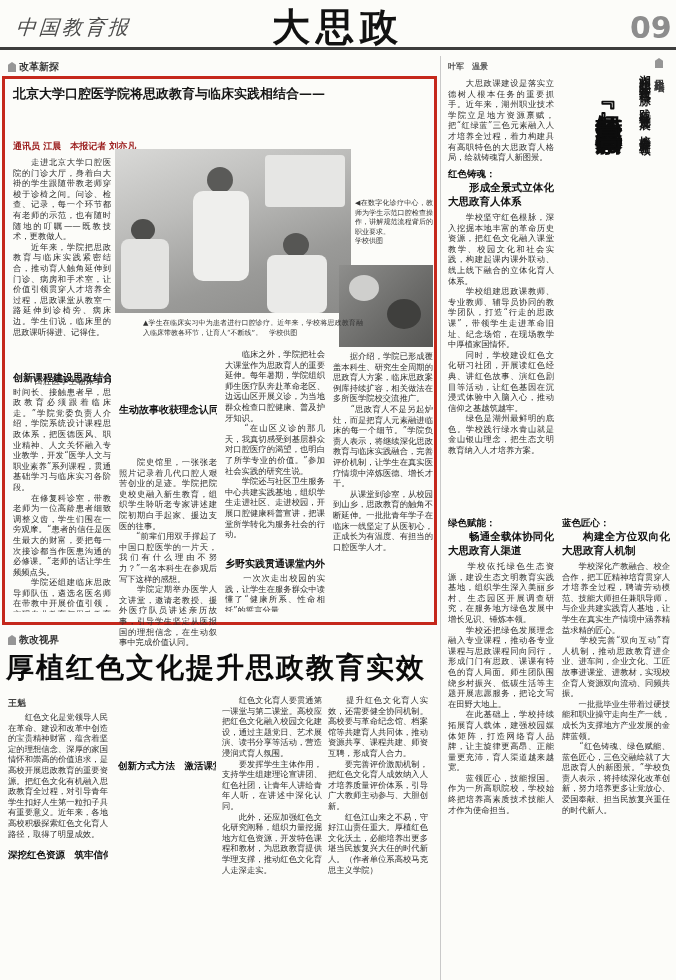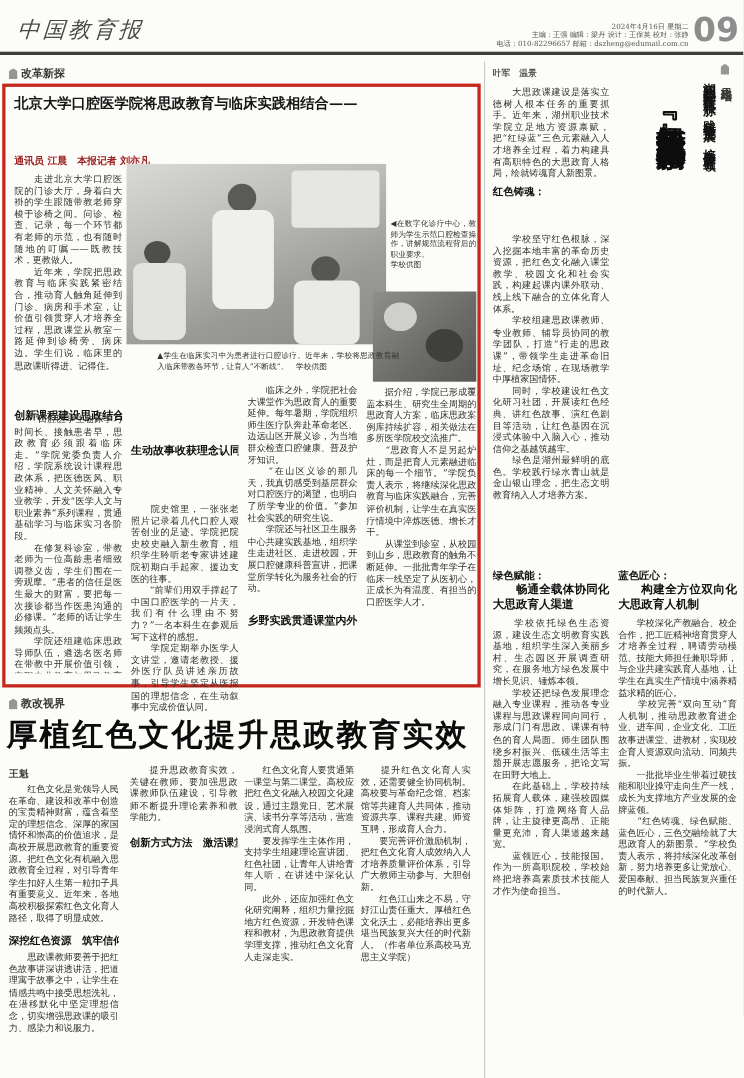--- a/index.html
+++ b/index.html
@@ -30,25 +30,21 @@
               color:#0d0d0d;padding-top:26px;margin-block-start:10px;letter-spacing:1px;}
   .v-tag-label{writing-mode:vertical-rl;font-family:"DejaVu Sans", sans-serif;
                font-weight:bold;font-size:10px;color:#3a3a3a;letter-spacing:1px;}
 </style>
 </head>
 <body>
 
 <div class="page">
 
   <div class="abs" style="left:16px;top:14px;font-size:20px;color:#4a4a4a;letter-spacing:3px;transform:skewX(-4deg);font-style:italic;">中国教育报</div>
-  <div class="abs" style="left:450px;top:20px;width:176px;text-align:right;font-size:6.5px;line-height:8px;color:#555;">
-    <div>2024年4月16日 星期二</div>
-    <div>主编：王强 编辑：梁丹 设计：王保英 校对：张静</div>
-    <div>电话：010-82296657 邮箱：dszheng@edumail.com.cn</div>
-  </div>
+  <div class="abs sans" style="left:0;top:2px;width:676px;text-align:center;font-size:38px;font-weight:900;letter-spacing:6px;color:#111;">大思政</div>
   <div class="abs sans" style="left:630px;top:10px;font-size:30px;font-weight:700;color:#8d8d8d;">09</div>
   <div class="abs rule" style="left:0;top:47px;width:676px;height:3px;"></div>
 
   <div class="abs vdiv" style="left:440px;top:56px;width:1px;height:924px;"></div>
 
   <div class="abs tag" style="left:8px;top:60px;">
     <span class="tag-icon"></span>
     <span>改革新探</span>
   </div>
 
@@ -82,38 +78,37 @@
 
     <div class="abs colsubhead" style="left:114px;top:324px;width:98px;">生动故事收获理念认同</div>
     <div class="abs greek" style="left:114px;top:340px;width:98px;height:193px;margin-top:38px;">　　院史馆里，一张张老照片记录着几代口腔人艰苦创业的足迹。学院把院史校史融入新生教育，组织学生聆听老专家讲述建院初期白手起家、援边支医的往事。
 　　“前辈们用双手撑起了中国口腔医学的一片天，我们有什么理由不努力？”一名本科生在参观后写下这样的感想。
 　　学院定期举办医学人文讲堂，邀请老教授、援外医疗队员讲述亲历故事，引导学生坚定从医报国的理想信念，在生动叙事中完成价值认同。</div>
 
     <div class="abs greek" style="left:220px;top:270px;width:100px;height:204px;">　　临床之外，学院把社会大课堂作为思政育人的重要延伸。每年暑期，学院组织师生医疗队奔赴革命老区、边远山区开展义诊，为当地群众检查口腔健康、普及护牙知识。
 　　“在山区义诊的那几天，我真切感受到基层群众对口腔医疗的渴望，也明白了所学专业的价值。”参加社会实践的研究生说。
 　　学院还与社区卫生服务中心共建实践基地，组织学生走进社区、走进校园，开展口腔健康科普宣讲，把课堂所学转化为服务社会的行动。</div>
     <div class="abs colsubhead" style="left:220px;top:478px;width:100px;">乡野实践贯通课堂内外</div>
+    <div class="abs greek" style="left:220px;top:494px;width:100px;height:39px;">　　一次次走出校园的实践，让学生在服务群众中读懂了“健康所系、性命相托”的誓言分量。</div>
 
     <div class="abs greek" style="left:328px;top:272px;width:100px;height:261px;">　　据介绍，学院已形成覆盖本科生、研究生全周期的思政育人方案，临床思政案例库持续扩容，相关做法在多所医学院校交流推广。
 　　“思政育人不是另起炉灶，而是把育人元素融进临床的每一个细节。”学院负责人表示，将继续深化思政教育与临床实践融合，完善评价机制，让学生在真实医疗情境中淬炼医德、增长才干。
 　　从课堂到诊室，从校园到山乡，思政教育的触角不断延伸。一批批青年学子在临床一线坚定了从医初心，正成长为有温度、有担当的口腔医学人才。</div>
   </div>
 
   <div class="abs tag" style="left:8px;top:633px;">
     <span class="tag-icon"></span>
     <span>教改视界</span>
   </div>
   <div class="abs sans" style="left:6px;top:649px;width:430px;font-size:28px;font-weight:900;letter-spacing:2px;color:#0b0b0b;white-space:nowrap;">厚植红色文化提升思政教育实效</div>
   <div class="abs sans" style="left:8px;top:697px;font-size:9px;font-weight:bold;color:#444;">王魁</div>
 
   <div class="abs greek" style="left:8px;top:712px;width:100px;height:132px;">　　红色文化是党领导人民在革命、建设和改革中创造的宝贵精神财富，蕴含着坚定的理想信念、深厚的家国情怀和崇高的价值追求，是高校开展思政教育的重要资源。把红色文化有机融入思政教育全过程，对引导青年学生扣好人生第一粒扣子具有重要意义。近年来，各地高校积极探索红色文化育人路径，取得了明显成效。</div>
   <div class="abs colsubhead" style="left:8px;top:849px;width:100px;font-size:9.5px;">深挖红色资源　筑牢信仰之基</div>
-  <div class="abs greek" style="left:8px;top:865px;width:100px;height:112px;">　　思政课教师要善于把红色故事讲深讲透讲活，把道理寓于故事之中，让学生在情感共鸣中接受思想洗礼，在潜移默化中坚定理想信念，切实增强思政课的吸引力、感染力和说服力。</div>
 
-  <div class="abs greek" style="left:118px;top:695px;width:98px;height:62px;">　　提升思政教育实效，关键在教师。要加强思政课教师队伍建设，引导教师不断提升理论素养和教学能力。</div>
   <div class="abs colsubhead" style="left:118px;top:760px;width:98px;font-size:9.5px;">创新方式方法　激活课堂教学</div>
 
   <div class="abs greek" style="left:222px;top:695px;width:100px;height:282px;">　　红色文化育人要贯通第一课堂与第二课堂。高校应把红色文化融入校园文化建设，通过主题党日、艺术展演、读书分享等活动，营造浸润式育人氛围。
 　　要发挥学生主体作用，支持学生组建理论宣讲团、红色社团，让青年人讲给青年人听，在讲述中深化认同。
 　　此外，还应加强红色文化研究阐释，组织力量挖掘地方红色资源，开发特色课程和教材，为思政教育提供学理支撑，推动红色文化育人走深走实。</div>
   <div class="abs greek" style="left:328px;top:695px;width:100px;height:282px;">　　提升红色文化育人实效，还需要健全协同机制。高校要与革命纪念馆、档案馆等共建育人共同体，推动资源共享、课程共建、师资互聘，形成育人合力。
 　　要完善评价激励机制，把红色文化育人成效纳入人才培养质量评价体系，引导广大教师主动参与、大胆创新。
 　　红色江山来之不易，守好江山责任重大。厚植红色文化沃土，必能培养出更多堪当民族复兴大任的时代新人。（作者单位系高校马克思主义学院）</div>
 
   <div class="abs" style="left:650px;top:58px;width:18px;display:flex;flex-direction:column;align-items:center;gap:3px;">
@@ -123,20 +118,21 @@
 
   <div class="abs sans" style="left:448px;top:61px;font-size:8px;font-weight:bold;color:#555;">叶军　温景</div>
 
   <div class="abs v-wrap" style="left:556px;top:66px;width:96px;height:478px;">
     <div class="v-kicker">湖州职院坚守红色根脉、践行绿色发展、培养金牌蓝领</div>
     <div class="v-headline">『红绿蓝』绘就大思政育人新图景</div>
   </div>
 
   <div class="abs greek" style="left:448px;top:78px;width:106px;height:86px;">　　大思政课建设是落实立德树人根本任务的重要抓手。近年来，湖州职业技术学院立足地方资源禀赋，把“红绿蓝”三色元素融入人才培养全过程，着力构建具有高职特色的大思政育人格局，绘就铸魂育人新图景。</div>
   <div class="abs lead-in" style="left:448px;top:168px;">红色铸魂：</div>
+  <div class="abs colsubhead" style="left:448px;top:180px;width:106px;white-space:normal;text-align:justify;text-indent:21px;font-size:10.5px;line-height:14px;height:28px;">形成全景式立体化大思政育人体系</div>
   <div class="abs greek" style="left:448px;top:212px;width:106px;height:300px;">　　学校坚守红色根脉，深入挖掘本地丰富的革命历史资源，把红色文化融入课堂教学、校园文化和社会实践，构建起课内课外联动、线上线下融合的立体化育人体系。
 　　学校组建思政课教师、专业教师、辅导员协同的教学团队，打造“行走的思政课”，带领学生走进革命旧址、纪念场馆，在现场教学中厚植家国情怀。
 　　同时，学校建设红色文化研习社团，开展读红色经典、讲红色故事、演红色剧目等活动，让红色基因在沉浸式体验中入脑入心，推动信仰之基越筑越牢。
 　　绿色是湖州最鲜明的底色。学校践行绿水青山就是金山银山理念，把生态文明教育纳入人才培养方案。</div>
   <div class="abs lead-in" style="left:448px;top:517px;">绿色赋能：</div>
   <div class="abs colsubhead" style="left:448px;top:529px;width:106px;white-space:normal;text-align:justify;text-indent:21px;font-size:10.5px;line-height:14px;height:28px;">畅通全载体协同化大思政育人渠道</div>
   <div class="abs greek" style="left:448px;top:561px;width:106px;height:415px;">　　学校依托绿色生态资源，建设生态文明教育实践基地，组织学生深入美丽乡村、生态园区开展调查研究，在服务地方绿色发展中增长见识、锤炼本领。
 　　学校还把绿色发展理念融入专业课程，推动各专业课程与思政课程同向同行，形成门门有思政、课课有特色的育人局面。师生团队围绕乡村振兴、低碳生活等主题开展志愿服务，把论文写在田野大地上。
 　　在此基础上，学校持续拓展育人载体，建强校园媒体矩阵，打造网络育人品牌，让主旋律更高昂、正能量更充沛，育人渠道越来越宽。
 　　蓝领匠心，技能报国。作为一所高职院校，学校始终把培养高素质技术技能人才作为使命担当。</div>

